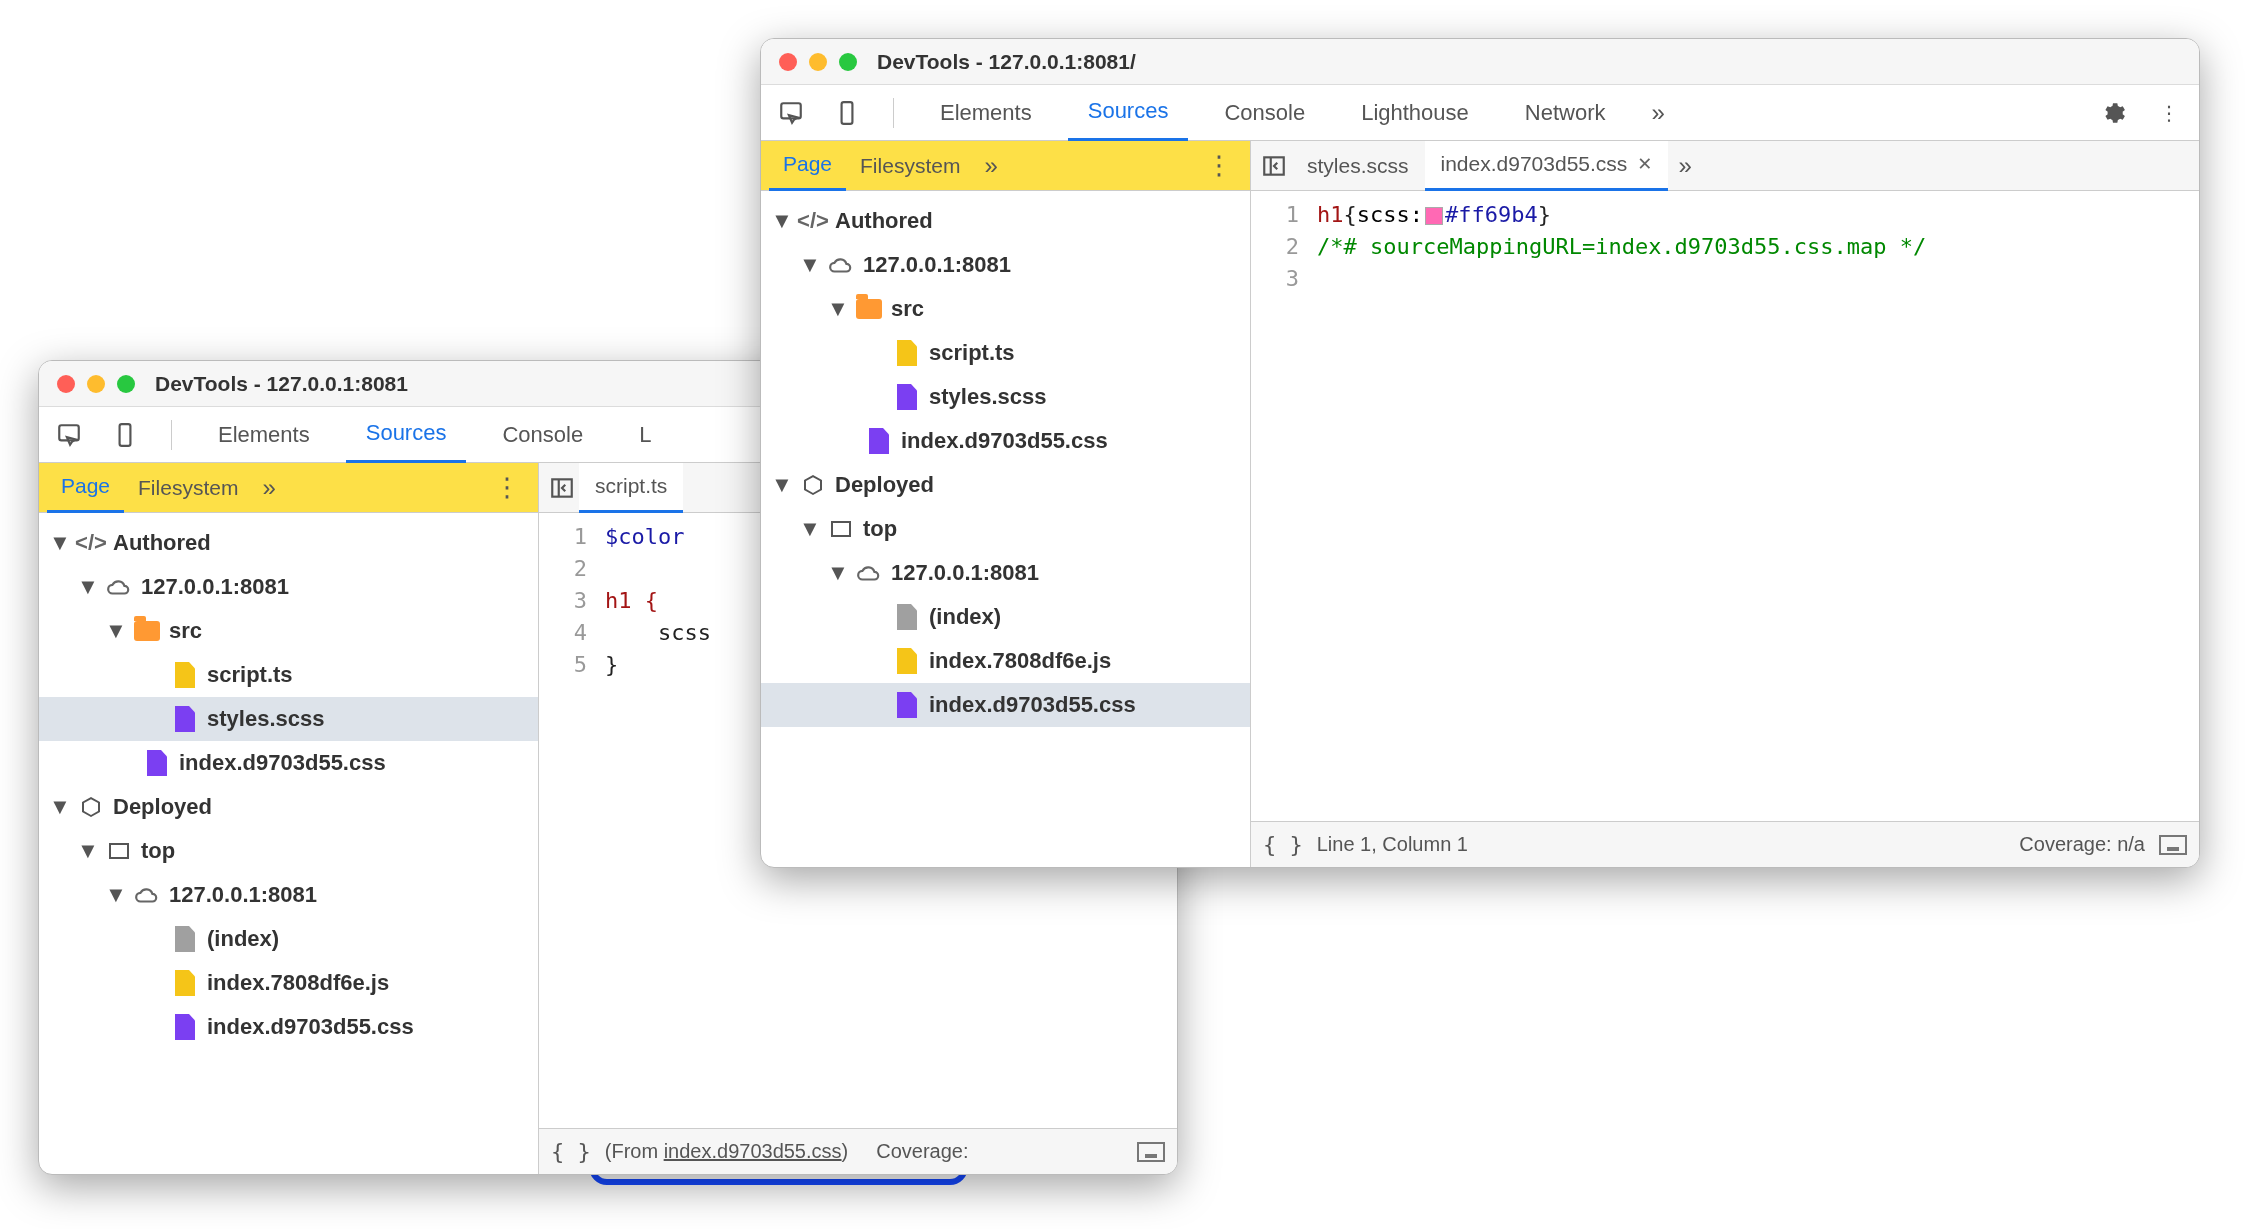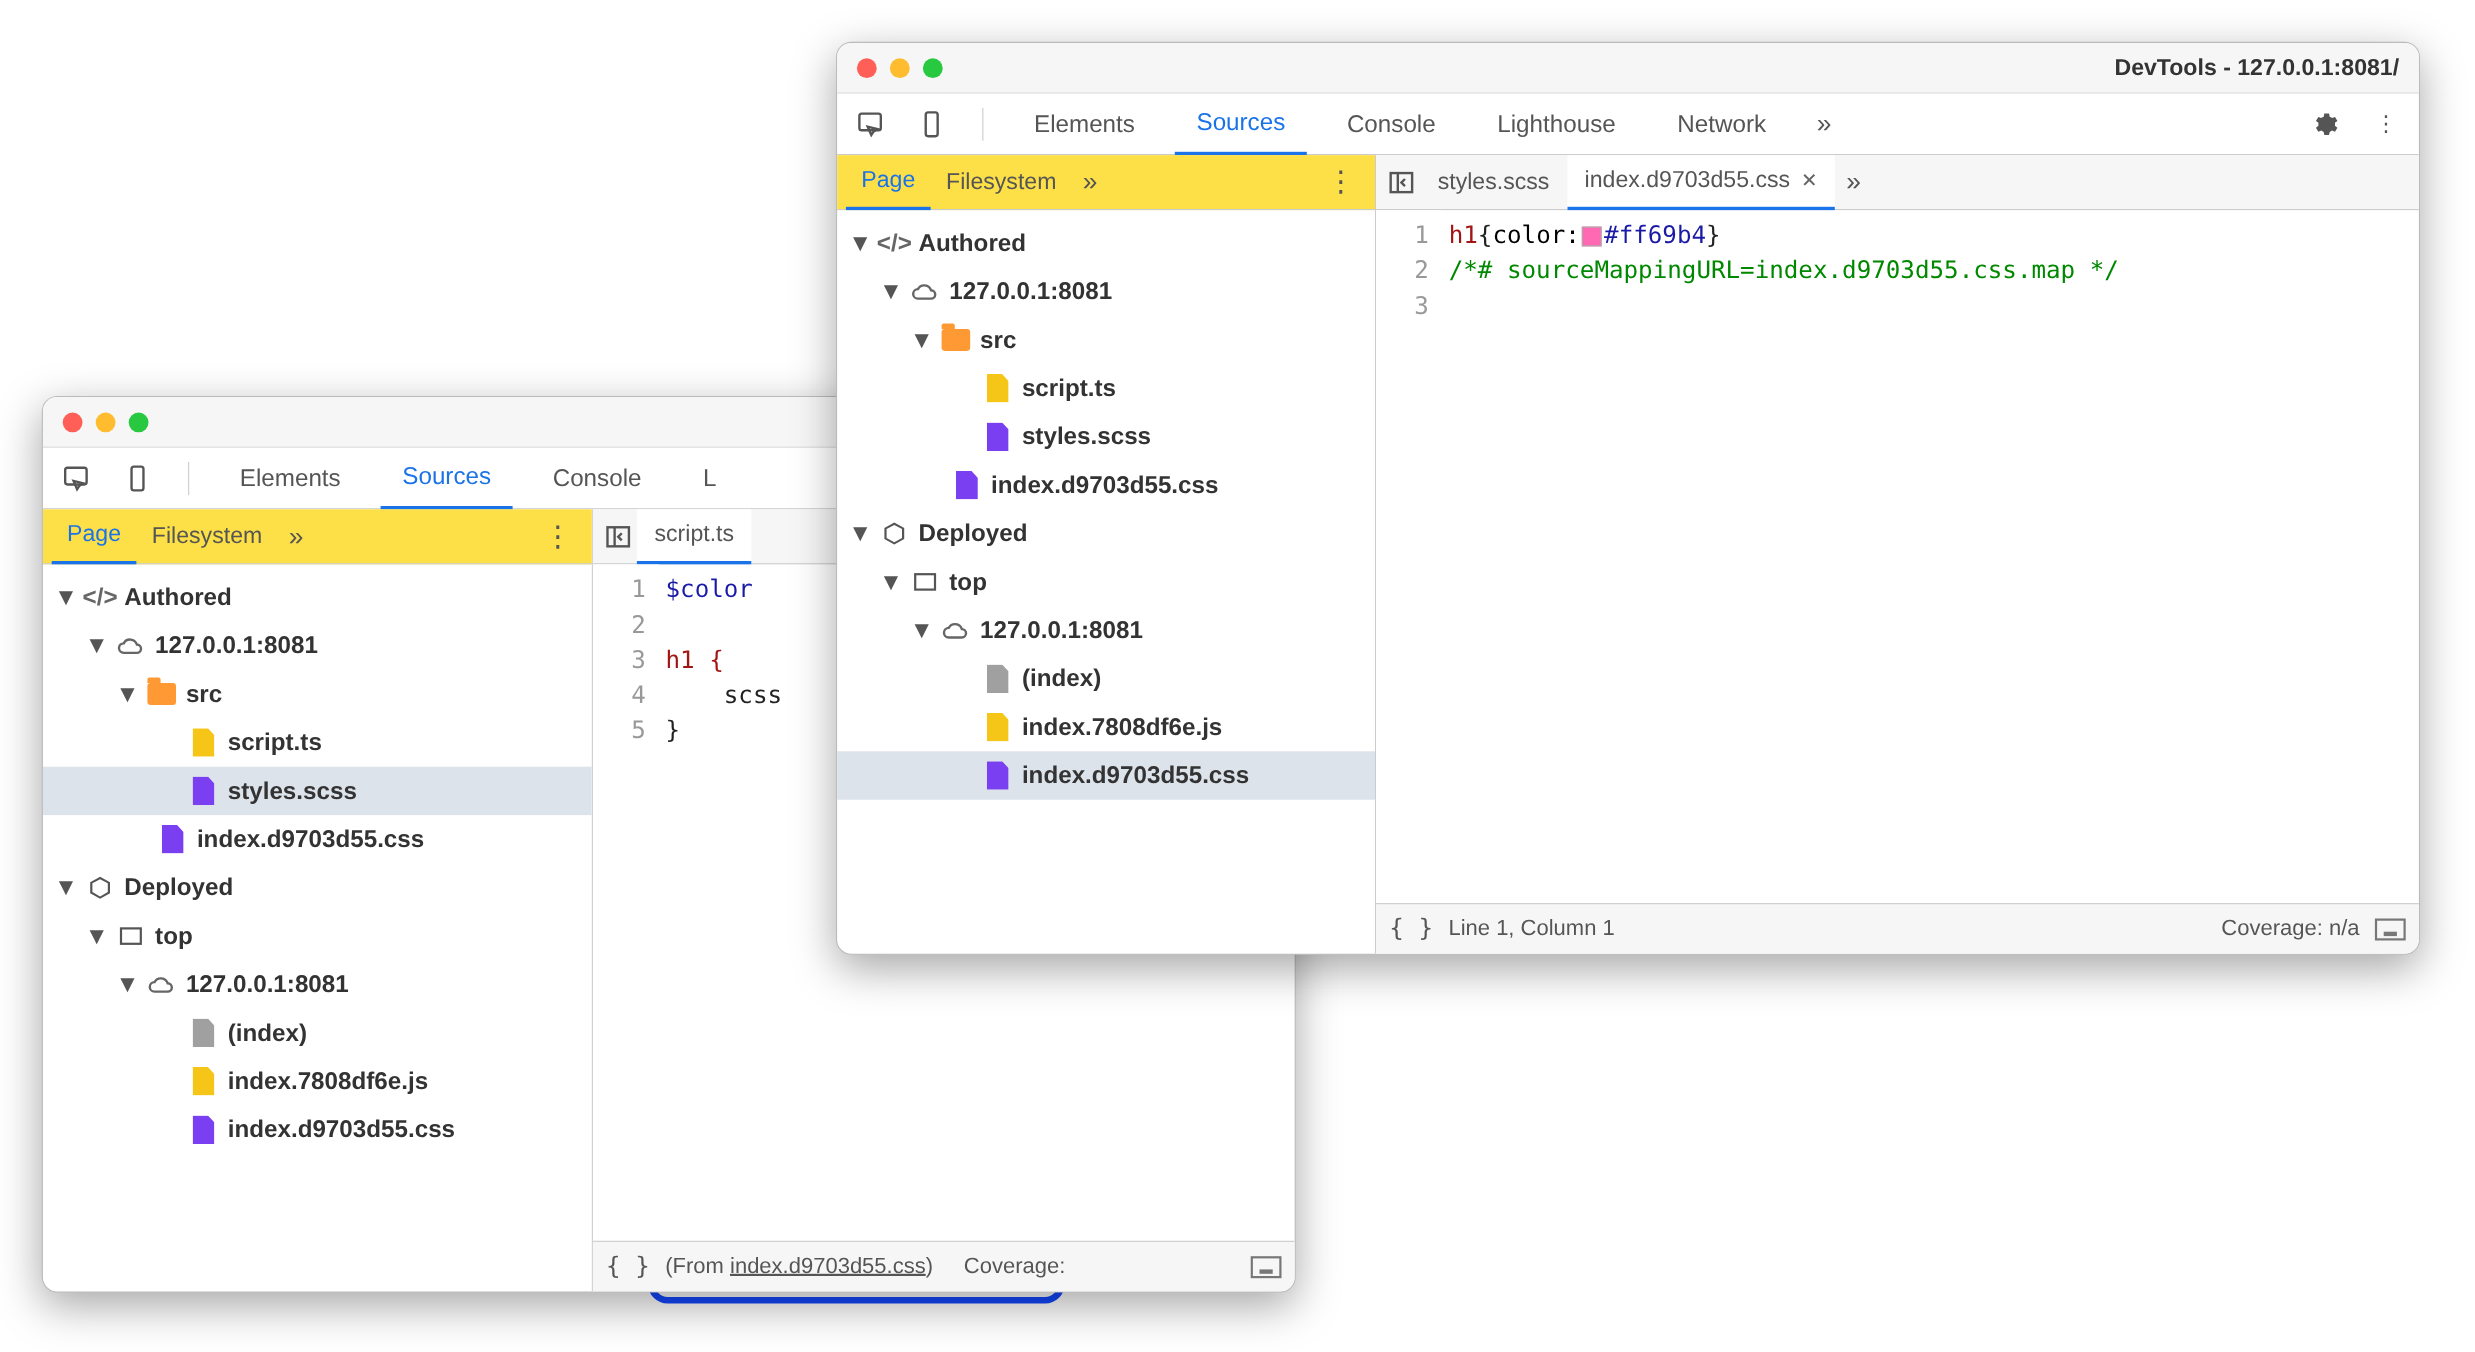--- a/index.html
+++ b/index.html
@@ -29,21 +29,21 @@
     height: 46px; background: #f6f6f6;
     display: flex; align-items: center;
     padding: 0 18px; border-bottom: 1px solid #dcdcdc;
     flex-shrink: 0;
   }
   .traffic { display: flex; gap: 12px; margin-right: 20px; }
   .dot { width: 18px; height: 18px; border-radius: 50%; }
   .dot.red { background: #ff5f57; }
   .dot.yellow { background: #febc2e; }
   .dot.green { background: #28c840; }
-  .title-text { flex: 1; text-align: right; font-weight: 600; color: #333; font-size: 21px; }
+  .title-text { flex: 1; text-align: left; font-weight: 600; color: #333; font-size: 21px; }
 
   
   .main-tabs {
     display: flex; align-items: center;
     height: 56px; border-bottom: 1px solid #ccc; padding: 0 10px;
     flex-shrink: 0;
     gap: 16px;
   }
   .main-tabs .iconbtn { width: 40px; height: 40px; display: flex; align-items: center; justify-content: center; color: #555; }
   .vsep { width: 1px; height: 30px; background: #ccc; margin: 0 10px; }
@@ -470,21 +470,21 @@
           <span class="close">✕</span>
         </div>
         <div class="nav-more">»</div>
       </div>
       <div class="code-area">
         <div class="gutter">
           <div>1</div>
           <div>2</div>
           <div>3</div>
         </div>
-        <div class="code"><span class="c-sel">h1</span><span>{</span><span class="c-prop">color:</span><span class="swatch" style="background:#ff69b4"></span><span class="c-hex">#ff69b4</span><span>}</span>
+        <div class="code"><span class="c-sel">h1</span><span>{</span><span class="c-prop">scss:</span><span class="swatch" style="background:#ff69b4"></span><span class="c-hex">#ff69b4</span><span>}</span>
 <span class="c-comment">/*# sourceMappingURL=index.d9703d55.css.map */</span>
 </div>
       </div>
       <div class="status">
         <span class="braces">{ }</span>
         <span class="statustext">Line 1, Column 1</span>
         <div class="statusright">
           <span>Coverage: n/a</span>
           <span class="drawer-toggle"></span>
         </div>

